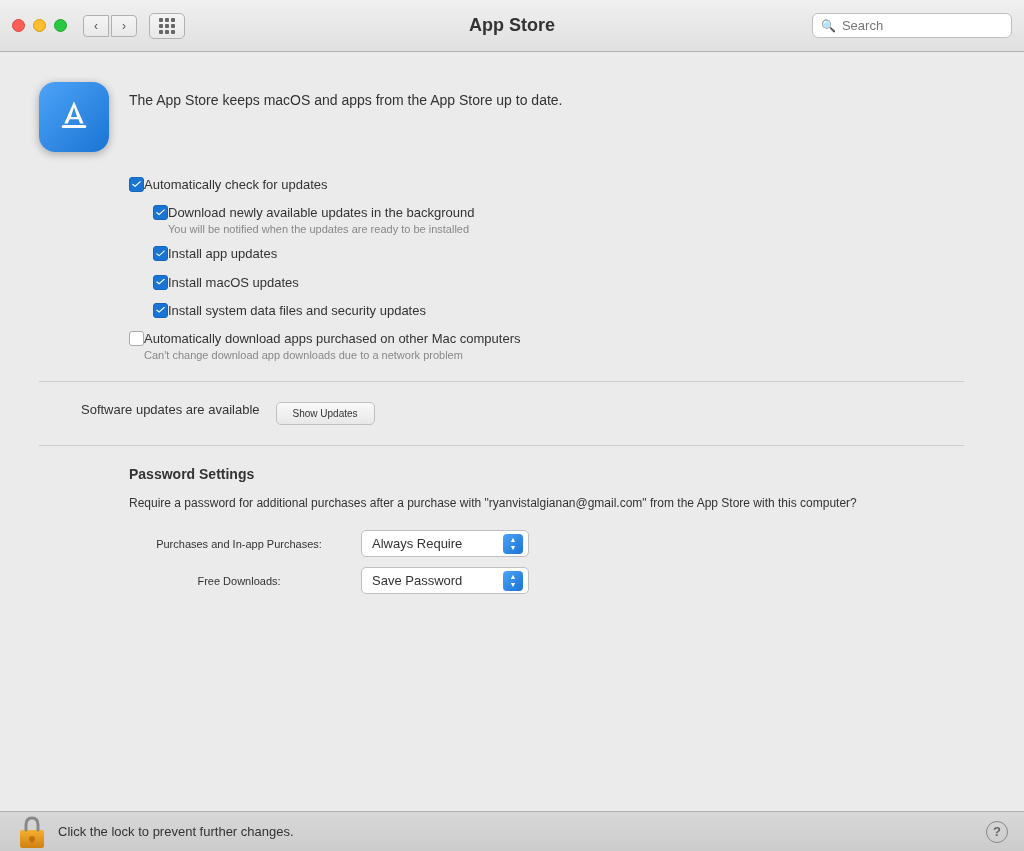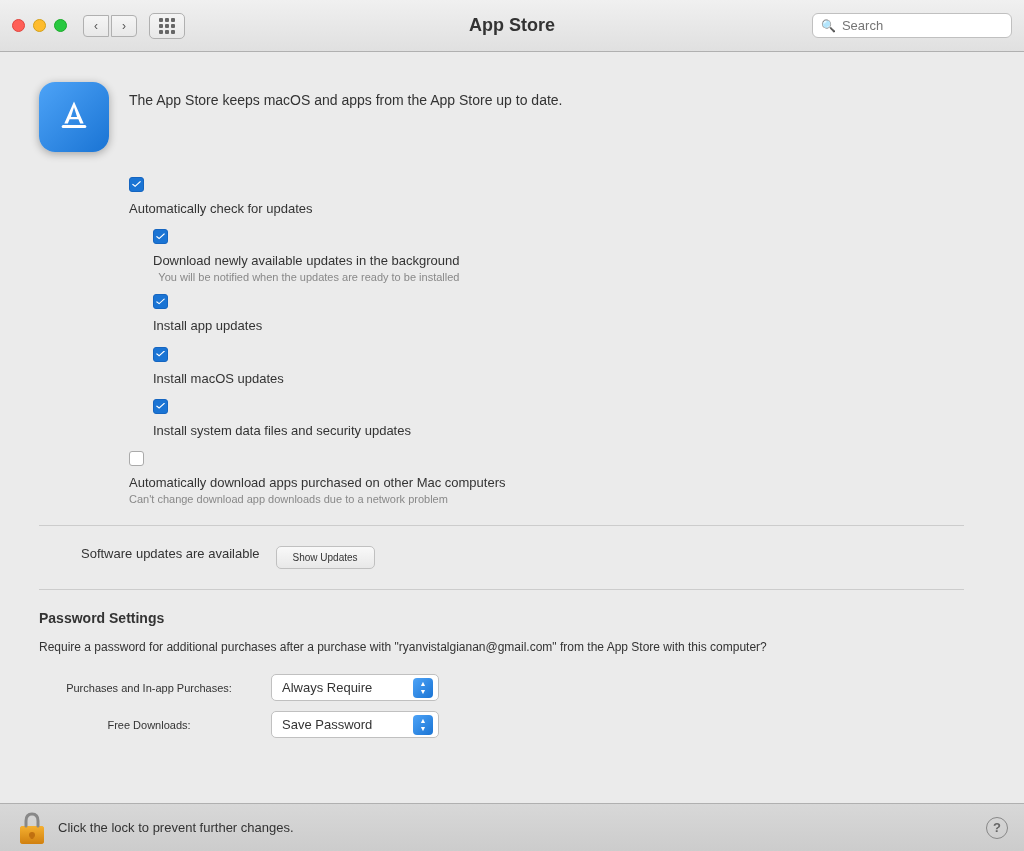--- a/index.html
+++ b/index.html
@@ -157,26 +157,23 @@
     }
 
     .checkbox-section {
       margin-left: 90px;
     }
 
     .checkbox-item {
       display: flex;
       align-items: flex-start;
       margin-bottom: 10px;
-      gap: 8px;
-      flex-direction: column;
     }
     .checkbox-item.indented {
       margin-left: 24px;
-      text-align: right;
     }
 
     .checkbox {
       width: 15px;
       height: 15px;
       border-radius: 3px;
       border: 1px solid #aaa;
       background: white;
       display: flex;
       align-items: center;
@@ -229,20 +226,21 @@
       background: linear-gradient(to bottom, #f9f9f9, #e8e8e8);
       border: 1px solid #c0c0c0;
       border-radius: 5px;
       padding: 5px 16px;
       font-size: 10px;
       cursor: pointer;
       color: #333;
     }
 
     .password-section {
+      margin-left: 90px;
     }
 
     .section-title {
       font-size: 14px;
       font-weight: 600;
       color: #333;
       margin-bottom: 12px;
     }
 
     .section-description {
@@ -302,21 +300,21 @@
       display: flex;
       flex-direction: column;
       align-items: center;
       gap: 1px;
     }
 
     
     .bottombar {
       background: linear-gradient(to bottom, #d8d8d8, #cccccc);
       border-top: 1px solid #b0b0b0;
-      height: 48px;
+      height: 40px;
       display: flex;
       align-items: center;
       padding: 0 16px;
       flex-shrink: 0;
     }
 
     .lock-section {
       display: flex;
       align-items: center;
       gap: 10px;

